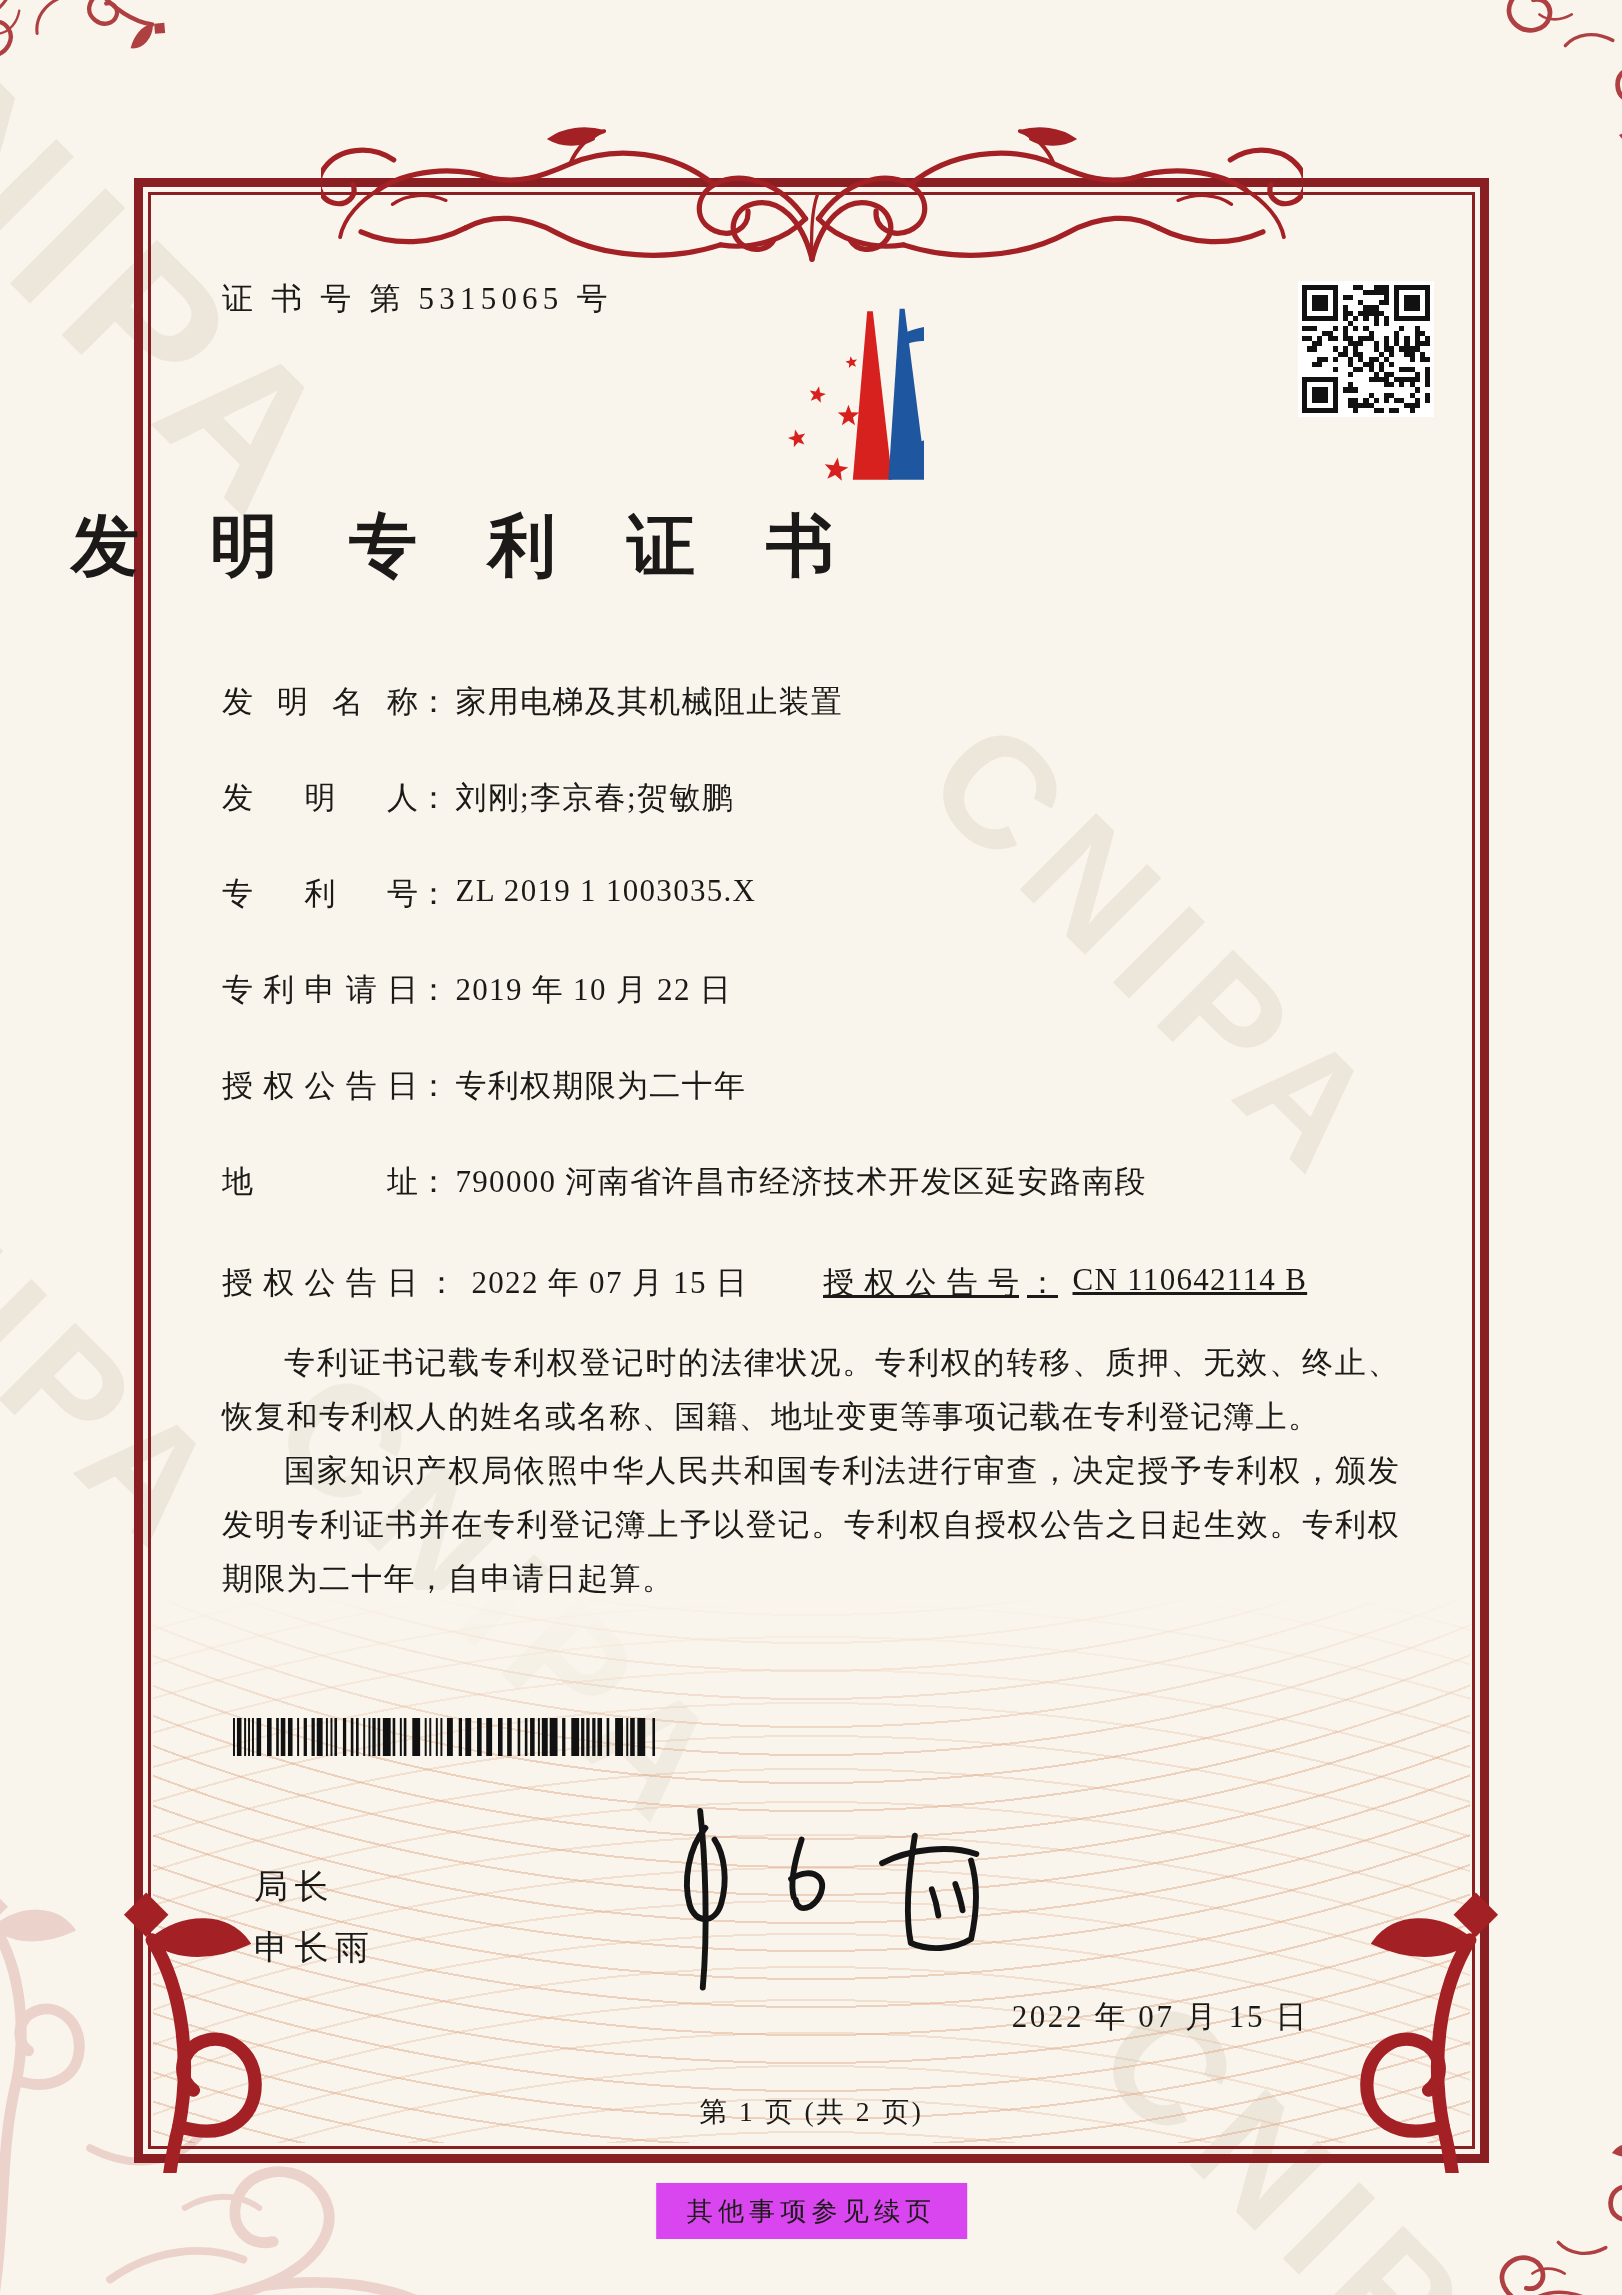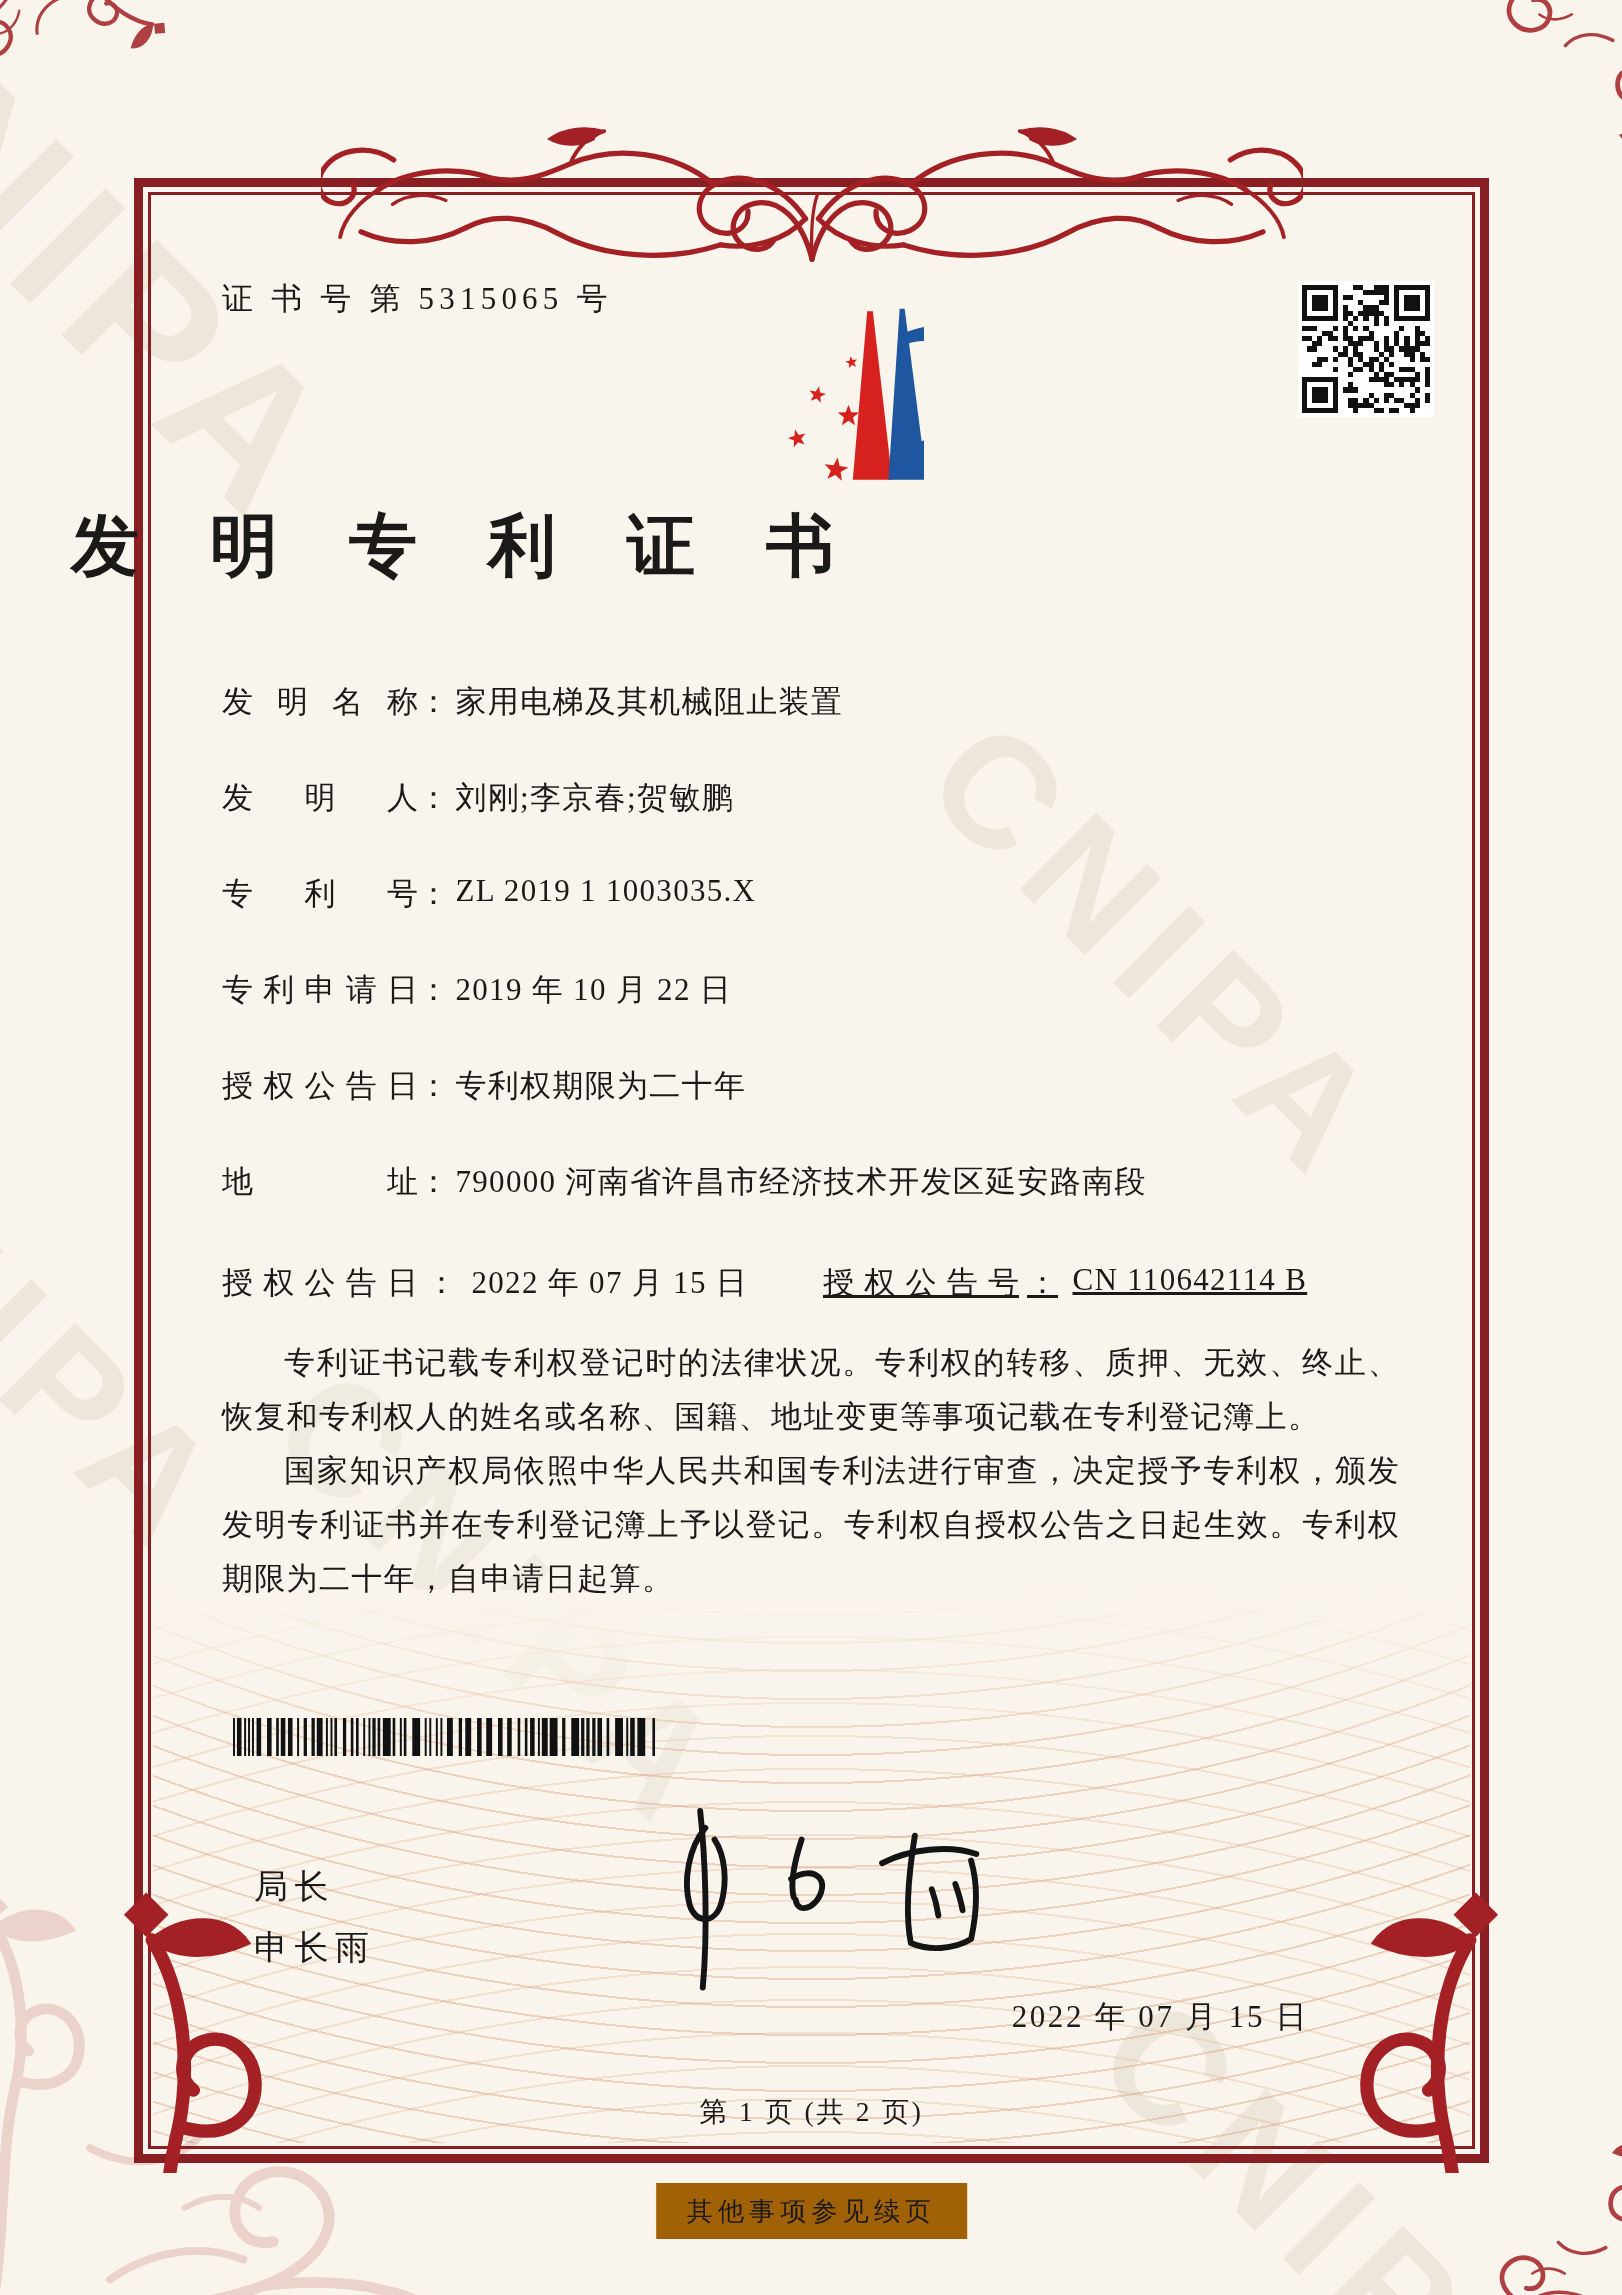--- a/index.html
+++ b/index.html
@@ -101,21 +101,21 @@
 
   
   .officer-title{position:absolute;left:254px;top:1864px;font-size:34px;letter-spacing:6.5px;z-index:4;}
   .officer-name{position:absolute;left:254px;top:1925px;font-size:34px;letter-spacing:6.5px;z-index:4;}
   .sig{position:absolute;left:602px;top:1799px;width:445px;height:203px;z-index:4;}
   .issue-date{position:absolute;left:910px;top:1996px;width:399px;text-align:right;font-size:31px;letter-spacing:2.6px;z-index:4;}
   .page-info{position:absolute;left:0;right:0;top:2094px;text-align:center;font-size:27.5px;letter-spacing:2.6px;z-index:4;}
 
   .footer-note{
     position:absolute;left:50%;top:2183px;transform:translateX(-50%);
-    background:#a16207;padding:10.5px 31px;font-size:26px;letter-spacing:5.2px;z-index:4;
+    background:#d946ef;padding:10.5px 31px;font-size:26px;letter-spacing:5.2px;z-index:4;
     box-shadow:0 0 0 0.7px rgba(0,0,0,0.02);
   }
 </style>
 </head>
 <body>
 
 <div id="page">
 
   <div class="wm wm1">CNIPA</div>
   <div class="wm wm2">CNIPA</div>

